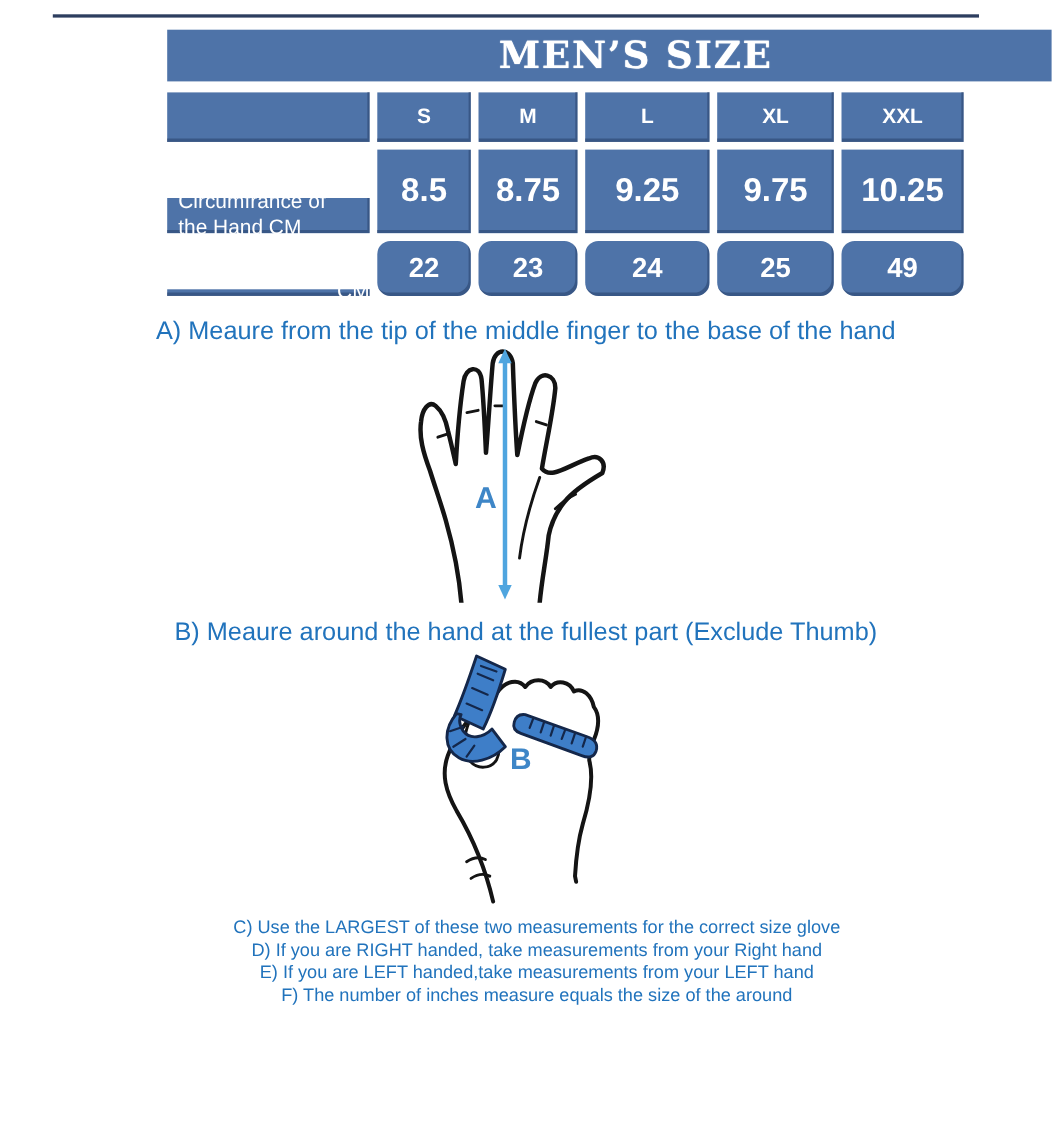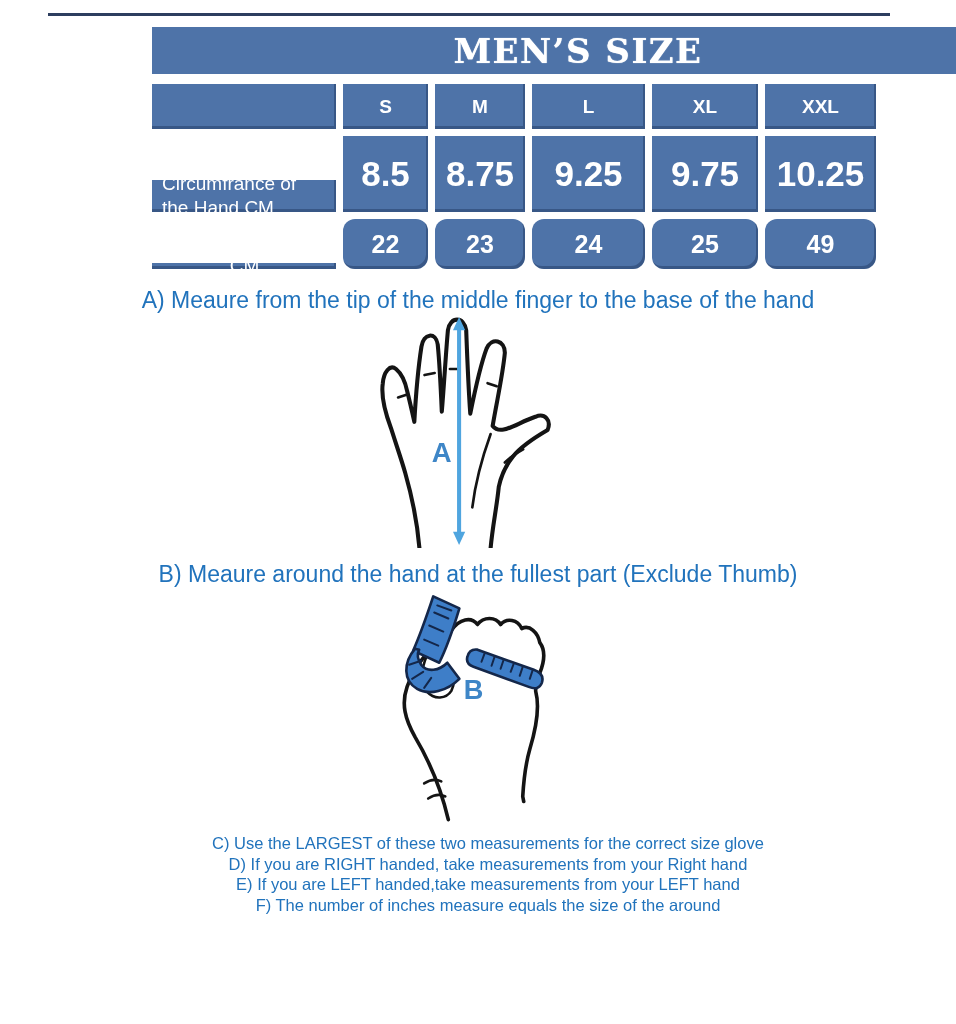--- a/index.html
+++ b/index.html
@@ -26,22 +26,22 @@
     column-gap:7px;row-gap:7px;
   }
   .cell{
     background:#4e73a8;color:#ffffff;
     display:flex;align-items:center;justify-content:center;
     box-shadow:inset -2px -3px 0 rgba(24,44,82,0.40);
   }
   .cell.size-head{font-weight:700;font-size:19px;}
   .cell.row-label{justify-content:flex-start;padding-left:10px;font-size:19px;line-height:1.25;margin-top:44px;}
   .cell.row-label .wrap{display:block;max-width:152px;}
-  .cell.row-label.centered{justify-content:center;padding-left:1px;}
-  .cell.num{font-weight:700;font-size:35px;}
+  .cell.row-label.centered{justify-content:flex-end;padding-left:1px;}
+  .cell.num{font-weight:700;font-size:30px;}
   .cell.num-sm{font-weight:700;font-size:25px;border-radius:12px;}
 
   
   .instr{
     position:absolute;left:0;width:956px;text-align:center;
     color:#2173bc;font-size:23px;
   }
   .instr.block{font-size:16.5px;line-height:20.5px;padding-left:10px;}
 
   

